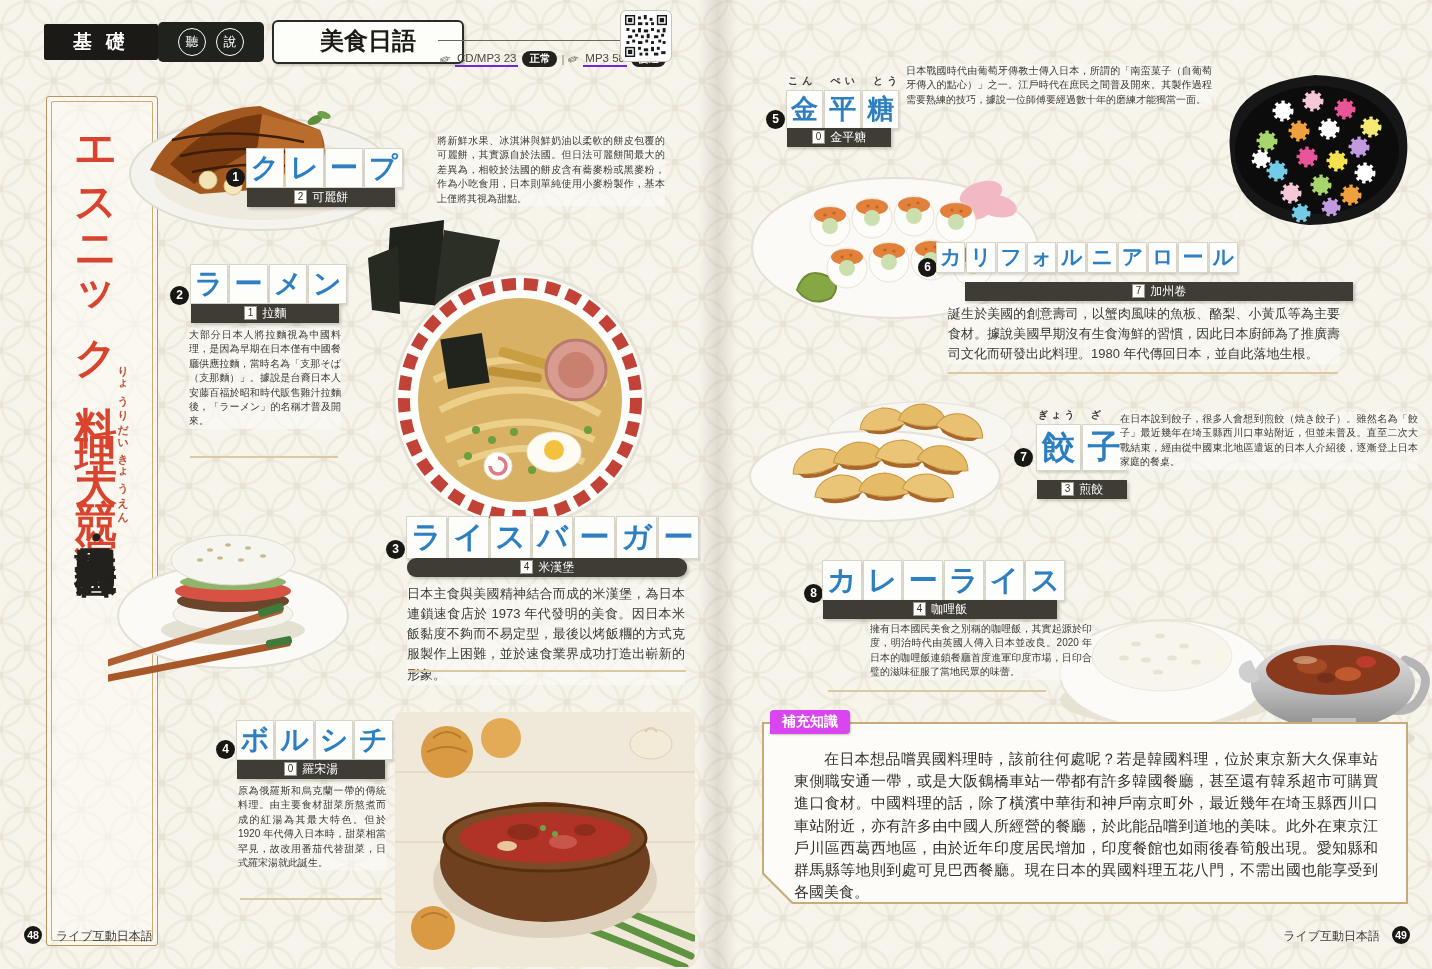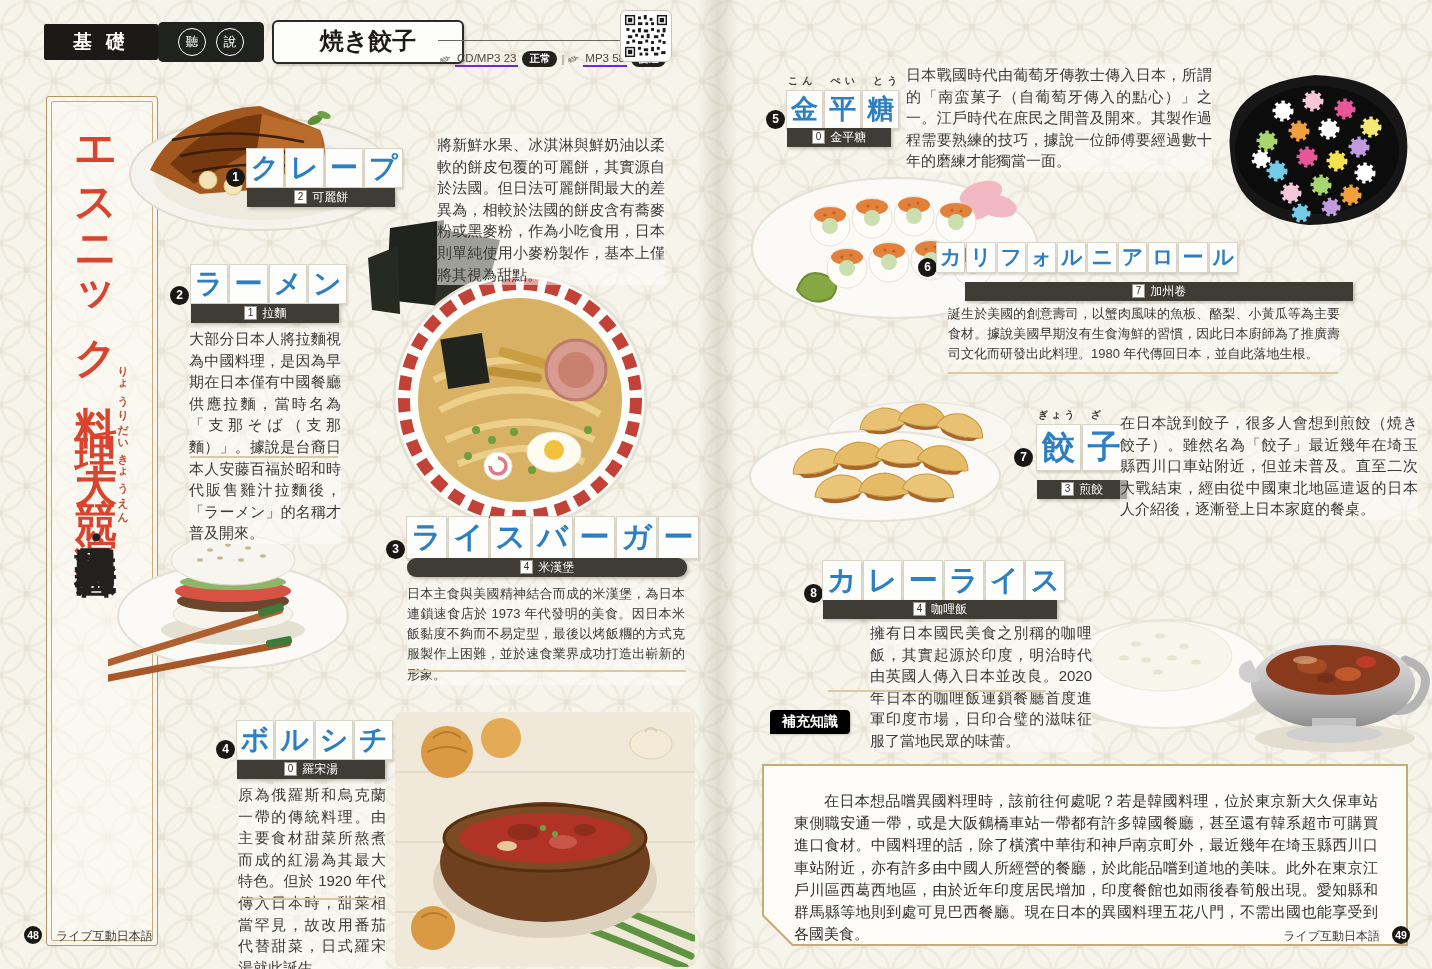--- a/index.html
+++ b/index.html
@@ -50,21 +50,21 @@
     font-size:12px;font-weight:bold;text-align:center;line-height:19px;}
   .furi{font-size:10px;color:#3b3a36;font-weight:bold;}
   .title-row{white-space:nowrap;}
   .cbox{display:inline-block;width:1.3em;height:1.36em;line-height:1.34em;text-align:center;
     background:#fdfdfb;border:1px solid #d8d4c8;box-shadow:1px 2px 2px rgba(90,80,60,.20);
     color:#2e7fc1;font-weight:bold;margin-right:1px;vertical-align:top;}
   .bar{background:#3f3b35;color:#fff;font-size:12px;text-align:center;height:19px;line-height:19px;
     box-shadow:2px 2px 3px rgba(90,80,60,.3);white-space:nowrap;}
   .acc{display:inline-block;background:#fdfdfb;color:#33312d;border:1px solid #9b968b;
     font-size:10px;line-height:12px;padding:0 3px;margin-right:5px;vertical-align:1px;}
-  .desc{font-size:15px;line-height:1.44;color:#3b3a36;text-align:justify;
+  .desc{font-size:10px;line-height:1.44;color:#3b3a36;text-align:justify;
     background:rgba(253,252,248,.55);}
   .desc-lg{font-size:13px;line-height:1.55;}
   .sep{height:2px;background:#dcc9a4;}
   
   .i1-num{left:226px;top:168px;} .i1-title{left:246px;top:148px;font-size:28px;}
   .i1-bar{left:247px;top:188px;width:148px;} .i1-desc{left:437px;top:134px;width:228px;}
   .i2-num{left:170px;top:286px;} .i2-title{left:190px;top:264px;font-size:28px;}
   .i2-bar{left:191px;top:304px;width:148px;} .i2-desc{left:189px;top:328px;width:152px;}
   .i2-sep{left:190px;top:456px;width:148px;}
   .i3-num{left:386px;top:540px;} .i3-title{left:406px;top:516px;font-size:30px;}
@@ -80,24 +80,24 @@
   .i6-bar{left:937px;top:282px;width:388px;margin-left:28px;} .i6-desc{left:948px;top:304px;width:392px;}
   .i6-sep{left:948px;top:372px;width:390px;}
   .i7-num{left:1014px;top:448px;} .i7-furi{left:1038px;top:408px;letter-spacing:3px;}
   .i7-title{left:1036px;top:424px;font-size:33px;} .i7-bar{left:1037px;top:480px;width:90px;}
   .i7-desc{left:1120px;top:412px;width:298px;}
   .i8-num{left:804px;top:584px;} .i8-title{left:822px;top:560px;font-size:29px;}
   .i8-bar{left:823px;top:600px;width:234px;} .i8-desc{left:870px;top:622px;width:222px;}
   .i8-sep{left:828px;top:690px;width:218px;}
   
   .supp-outer{left:762px;top:722px;width:646px;height:182px;background:#c9ab7a;
-    clip-path:polygon(0 0,100% 0,100% 100%,30px 100%,0 calc(100% - 30px));margin-top:42px;}
+    clip-path:polygon(0 0,100% 0,100% 100%,30px 100%,0 calc(100% - 30px));}
   .supp-inner{position:absolute;left:2px;top:2px;width:642px;height:178px;background:#fdfcf8;
     clip-path:polygon(0 0,100% 0,100% 100%,29px 100%,0 calc(100% - 29px));}
-  .supp-tab{left:770px;top:710px;background:#000000;color:#fff;font-size:14px;font-weight:bold;
+  .supp-tab{left:770px;top:710px;background:#d946ef;color:#fff;font-size:14px;font-weight:bold;
     padding:3px 12px;border-radius:4px 4px 4px 0;z-index:5;box-shadow:1px 1px 2px rgba(90,80,60,.3);}
   .supp-body{position:absolute;left:30px;top:24px;width:584px;font-size:15px;line-height:1.48;
     color:#33312d;text-align:justify;text-indent:2em;}
   
   .pg-circle{width:18px;height:18px;background:#191714;color:#fff;border-radius:50%;
     font-size:10.5px;font-weight:bold;text-align:center;line-height:18px;}
   .pg-left-circle{left:24px;top:926px;text-align:center;} .pg-left-text{left:56px;top:928px;font-size:12px;color:#3b3a36;}
   .pg-right-text{left:1250px;top:928px;width:130px;font-size:12px;color:#3b3a36;text-align:right;}
   .pg-right-circle{left:1392px;top:926px;}
   .gutter{left:698px;top:0;width:40px;height:969px;
@@ -105,21 +105,21 @@
   .photo{pointer-events:none;}
 </style>
 </head>
 <body>
 
 <div class="abs badge-level">基礎</div>
 <div class="abs badge-skills">
   <span class="skill-circle">聽</span>
   <span class="skill-circle">說</span>
 </div>
-<div class="abs lesson-tab">焼き餃子</div>
+<div class="abs lesson-tab">美食日語</div>
 <div class="abs header-rule"></div>
 <div class="abs audio-line">
   <span class="pencil">✎</span>
   <span class="audio-underline">CD/MP3 23</span>
   <span class="audio-pill">正常</span>
   <span class="audio-sep">|</span>
   <span class="pencil">✎</span>
   <span class="audio-underline">MP3 58</span>
   <span class="audio-pill">慢速</span>
 </div>

